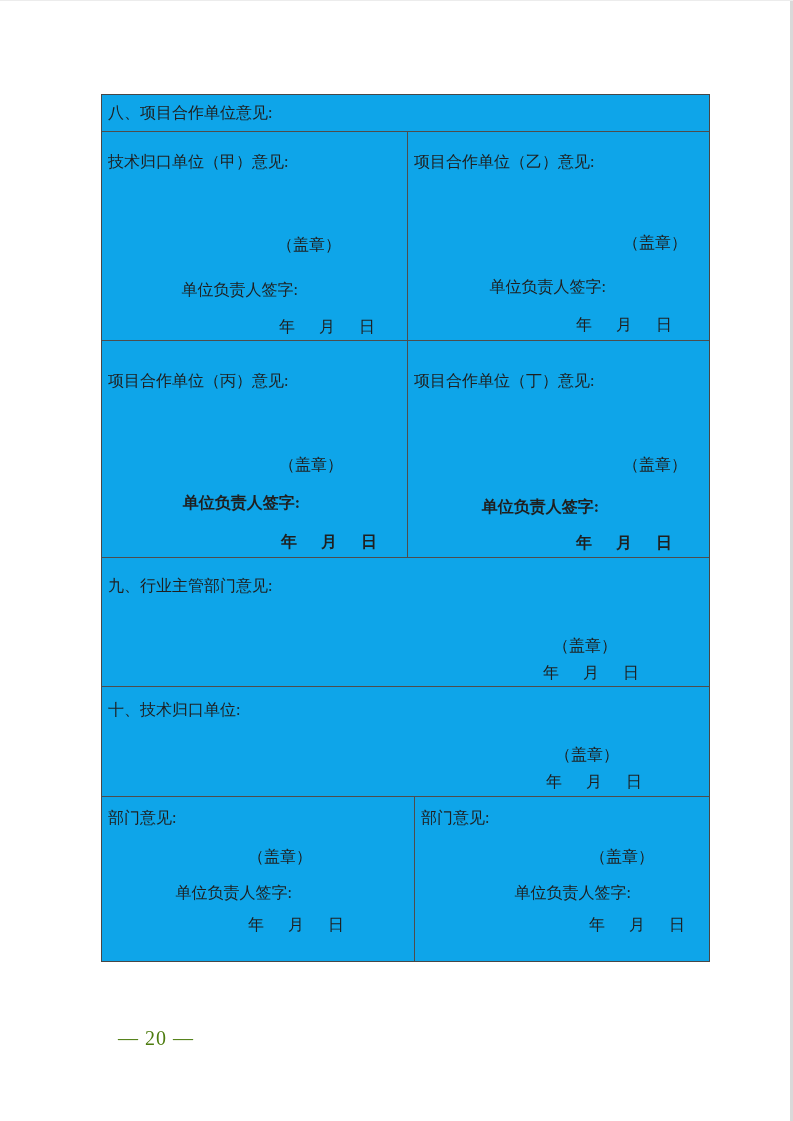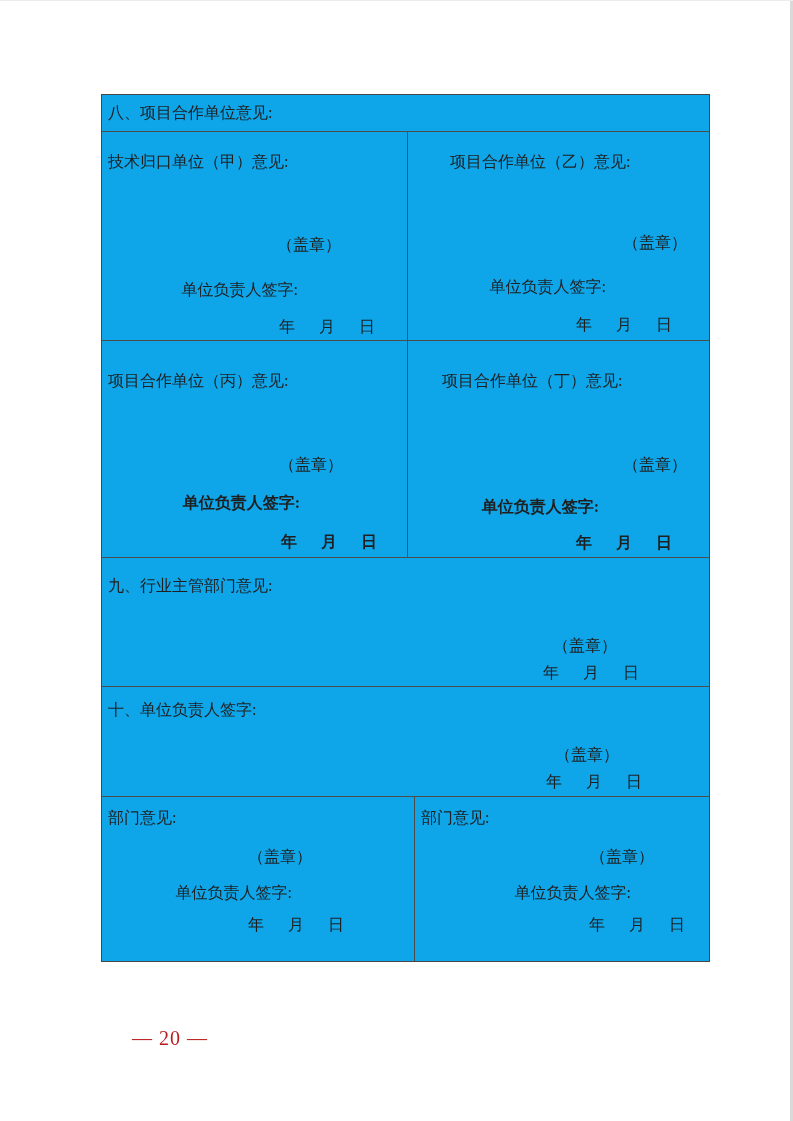--- a/index.html
+++ b/index.html
@@ -20,22 +20,22 @@
   .row:last-child{border-bottom:none;flex:1;}
   .split{display:flex;}
   .cell{position:relative;box-sizing:border-box;height:100%;}
   .cell.first{border-right:1.4px solid #4d4d4d;}
   .header-row{display:flex;align-items:center;padding-left:6px;}
   .abs{position:absolute;white-space:nowrap;}
   .lbl{left:6px;}
   .date{letter-spacing:4px;}
   .bd{font-weight:bold;}
   .page-number{
-    position:absolute;left:132px;top:1026px;font-size:20px;
-    letter-spacing:1px;color:#b91c1c;
+    position:absolute;left:118px;top:1026px;font-size:20px;
+    letter-spacing:1px;color:#4d7c0f;
   }
 </style>
 </head>
 <body>
 
 <div class="page">
 
   <div class="form-table">
 
     <div class="row header-row" style="height:37px;">
@@ -43,50 +43,50 @@
     </div>
 
     <div class="row split" style="height:209px;">
       <div class="cell first" style="width:306px;">
         <span class="abs lbl" style="top:20px;">技术归口单位（甲）意见:</span>
         <span class="abs" style="top:103px;right:66px;">（盖章）</span>
         <span class="abs" style="top:148px;right:109px;">单位负责人签字:</span>
         <span class="abs date" style="top:185px;right:28px;">年　月　日</span>
       </div>
       <div class="cell" style="flex:1;">
-        <span class="abs lbl" style="top:20px;margin-left:36px;">项目合作单位（乙）意见:</span>
+        <span class="abs lbl" style="top:20px;">项目合作单位（乙）意见:</span>
         <span class="abs" style="top:101px;right:22px;">（盖章）</span>
         <span class="abs" style="top:145px;right:103px;">单位负责人签字:</span>
         <span class="abs date" style="top:183px;right:33px;">年　月　日</span>
       </div>
     </div>
 
-    <div class="row split" style="height:217px;gap:12px;">
+    <div class="row split" style="height:217px;">
       <div class="cell first" style="width:306px;">
         <span class="abs lbl" style="top:30px;">项目合作单位（丙）意见:</span>
         <span class="abs" style="top:114px;right:64px;">（盖章）</span>
         <span class="abs bd" style="top:152px;right:107px;">单位负责人签字:</span>
         <span class="abs date bd" style="top:191px;right:26px;">年　月　日</span>
       </div>
       <div class="cell" style="flex:1;">
-        <span class="abs lbl" style="top:30px;margin-left:16px;">项目合作单位（丁）意见:</span>
+        <span class="abs lbl" style="top:30px;">项目合作单位（丁）意见:</span>
         <span class="abs" style="top:114px;right:22px;">（盖章）</span>
         <span class="abs bd" style="top:156px;right:110px;">单位负责人签字:</span>
         <span class="abs date bd" style="top:192px;right:33px;">年　月　日</span>
       </div>
     </div>
 
     <div class="row" style="height:129px;">
       <span class="abs lbl" style="top:18px;">九、行业主管部门意见:</span>
       <span class="abs" style="top:78px;right:92px;">（盖章）</span>
       <span class="abs date" style="top:105px;right:66px;">年　月　日</span>
     </div>
 
     <div class="row" style="height:110px;">
-      <span class="abs lbl" style="top:13px;">十、单位负责人签字:</span>
+      <span class="abs lbl" style="top:13px;">十、技术归口单位:</span>
       <span class="abs" style="top:58px;right:90px;">（盖章）</span>
       <span class="abs date" style="top:85px;right:63px;">年　月　日</span>
     </div>
 
     <div class="row split">
       <div class="cell first" style="width:313px;text-align:center;">
         <span class="abs lbl" style="top:11px;">部门意见:</span>
         <span class="abs" style="top:50px;right:102px;">（盖章）</span>
         <span class="abs" style="top:86px;right:122px;">单位负责人签字:</span>
         <span class="abs date" style="top:118px;right:66px;">年　月　日</span>

